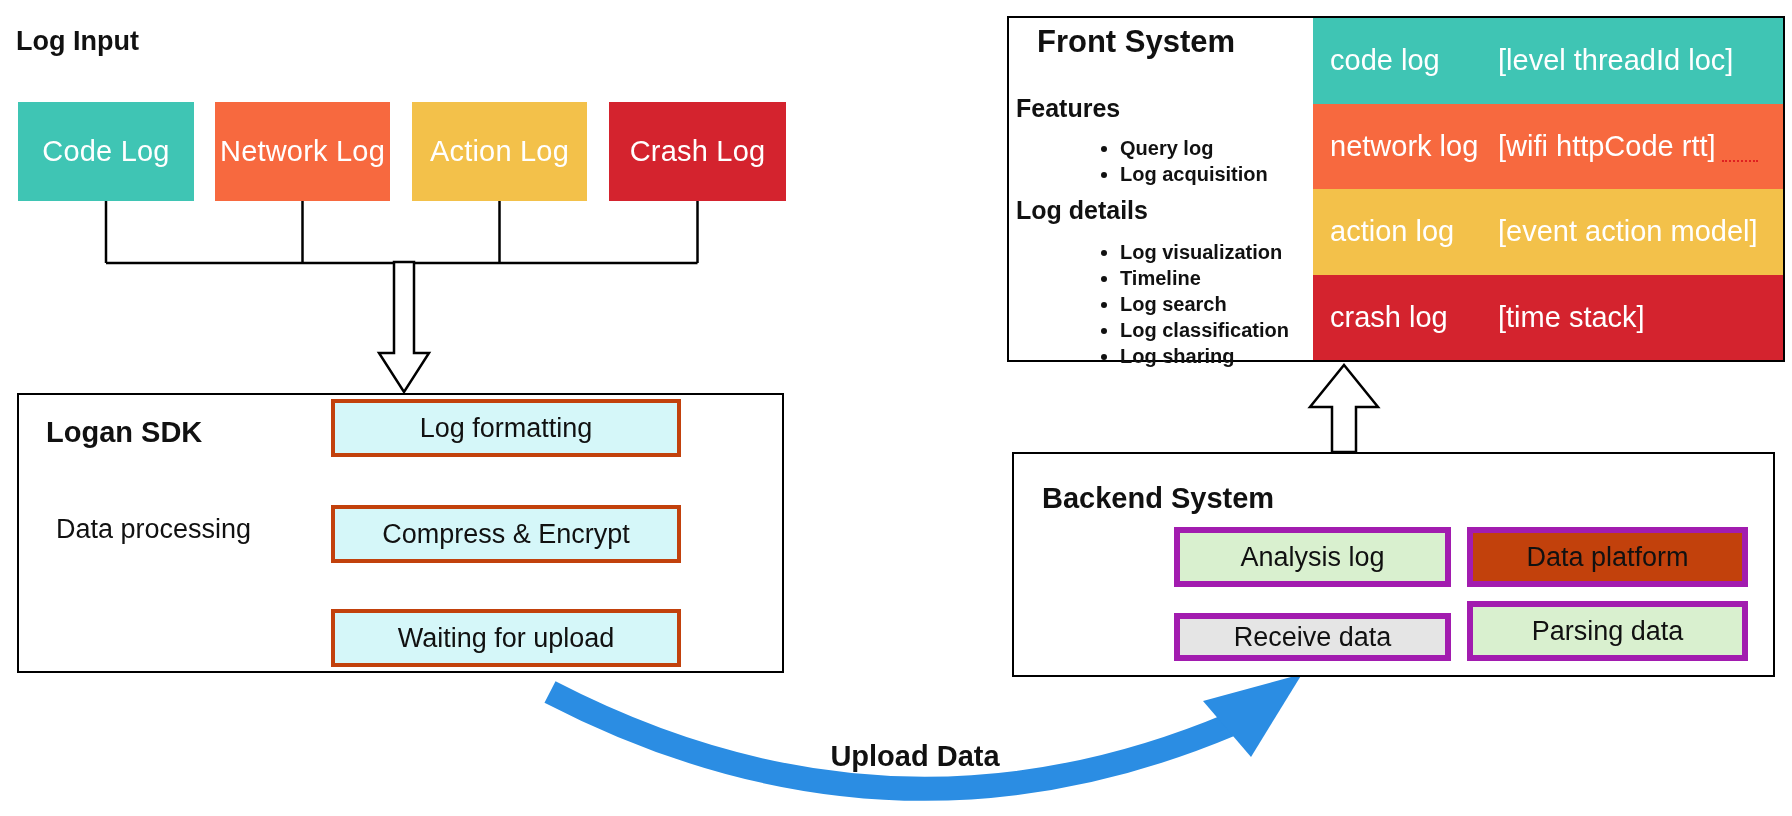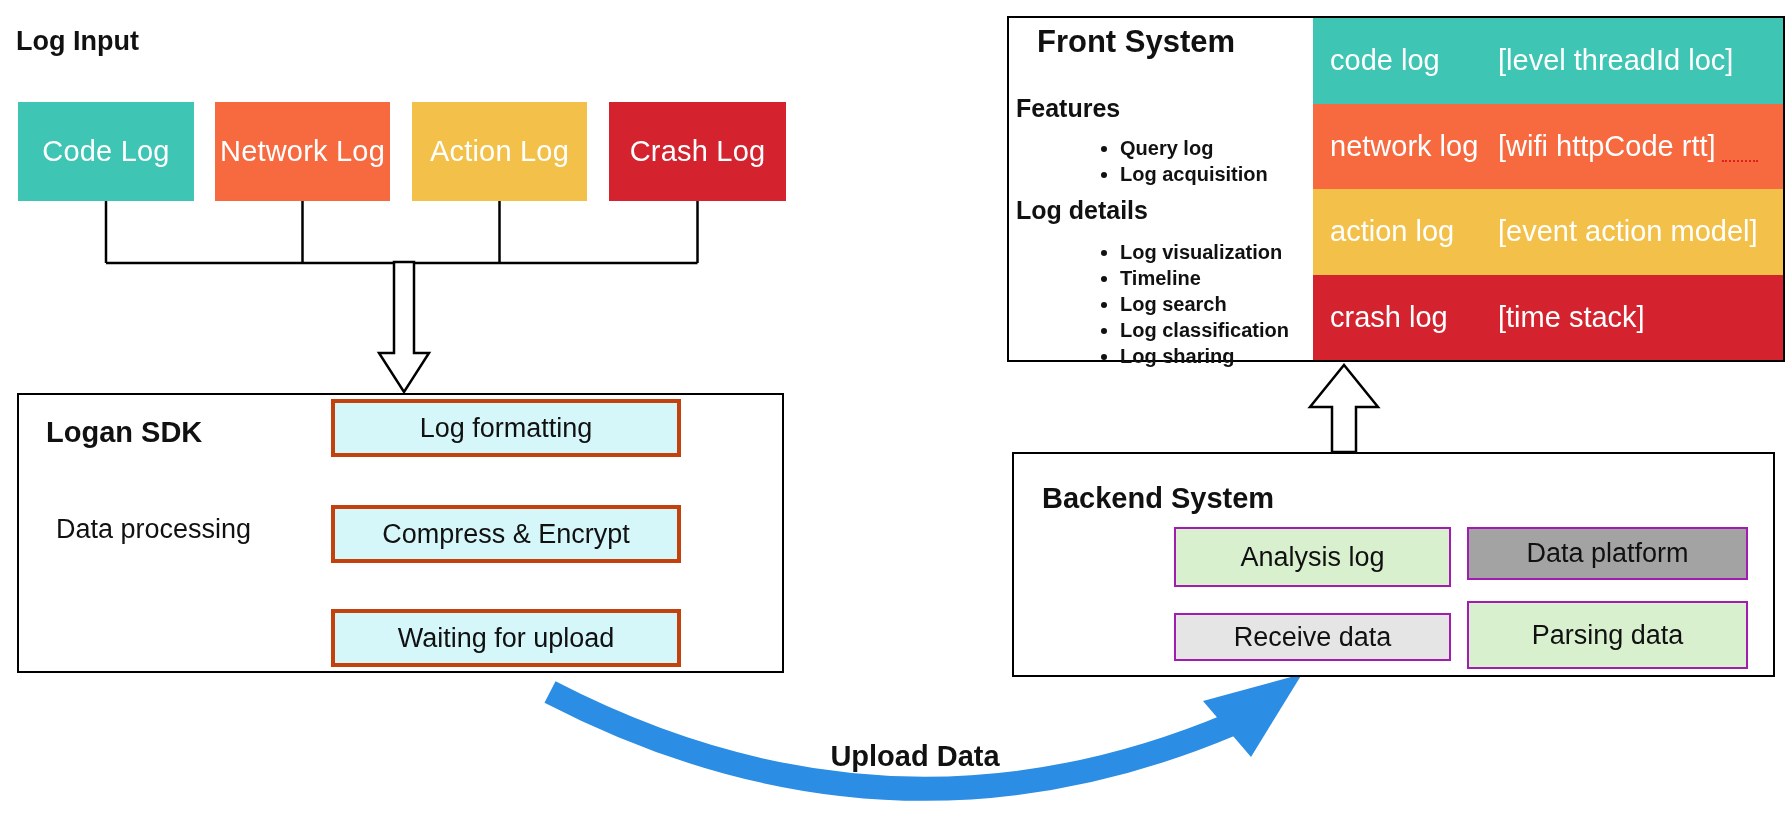--- a/index.html
+++ b/index.html
@@ -22,21 +22,21 @@
   .plain{font-size:27px;}
   
   .step{
     display:flex;align-items:center;justify-content:center;
     background:#D5F7F9;border:4px solid #c2410c;box-sizing:border-box;
     font-size:27px;
   }
   
   .gbox{
     display:flex;align-items:center;justify-content:center;
-    background:#D9F0CF;border:2px solid #a21caf;box-sizing:border-box;
+    background:#D9F0CF;border:6px solid #a21caf;box-sizing:border-box;
     font-size:27px;
   }
   
   #front-rows{display:flex;flex-direction:column;}
   .frow{flex:1;display:flex;align-items:center;color:#fff;font-size:29px;}
   .frow .flabel{width:168px;margin-left:17px;flex:none;}
   .frow .ffields{white-space:nowrap;}
   .subhead{font-weight:bold;font-size:25px;}
   ul.blist{margin:12px;padding-left:28px;list-style:disc;}
   ul.blist li{font-size:20px;font-weight:bold;line-height:26px;}
@@ -141,25 +141,25 @@
     </div>
   </div>
   <div id="squiggle" class="abs" style="left:1722px;top:160px;"></div>
 
   <div class="abs layer frame" style="left:1012px;top:452px;width:763px;height:225px;"></div>
   <div class="abs layer h1" style="left:1042px;top:482px;">Backend System</div>
 
   <div class="abs layer gbox" style="left: 1174px; top: 527px; width: 277px; height: 60px; background-color: rgb(217, 240, 207);">
     <span>Analysis log</span>
   </div>
-  <div class="abs layer gbox" style="left: 1467px; top: 527px; width: 281px; height: 53px; background-color: #a3a3a3;">
+  <div class="abs layer gbox" style="left: 1467px; top: 527px; width: 281px; height: 60px; background-color: #c2410c;">
     <span>Data platform</span>
   </div>
   <div class="abs layer gbox" style="left: 1174px; top: 613px; width: 277px; height: 48px; background-color: #e5e5e5;">
     <span>Receive data</span>
   </div>
-  <div class="abs layer gbox" style="left: 1467px; top: 601px; width: 281px; height: 68px; background-color: rgb(217, 240, 207);">
+  <div class="abs layer gbox" style="left: 1467px; top: 601px; width: 281px; height: 60px; background-color: rgb(217, 240, 207);">
     <span>Parsing data</span>
   </div>
 
   <div id="upload-label" class="abs layer" style="left:785px;top:740px;">Upload Data</div>
 
 </div>
 
 </body></html>

